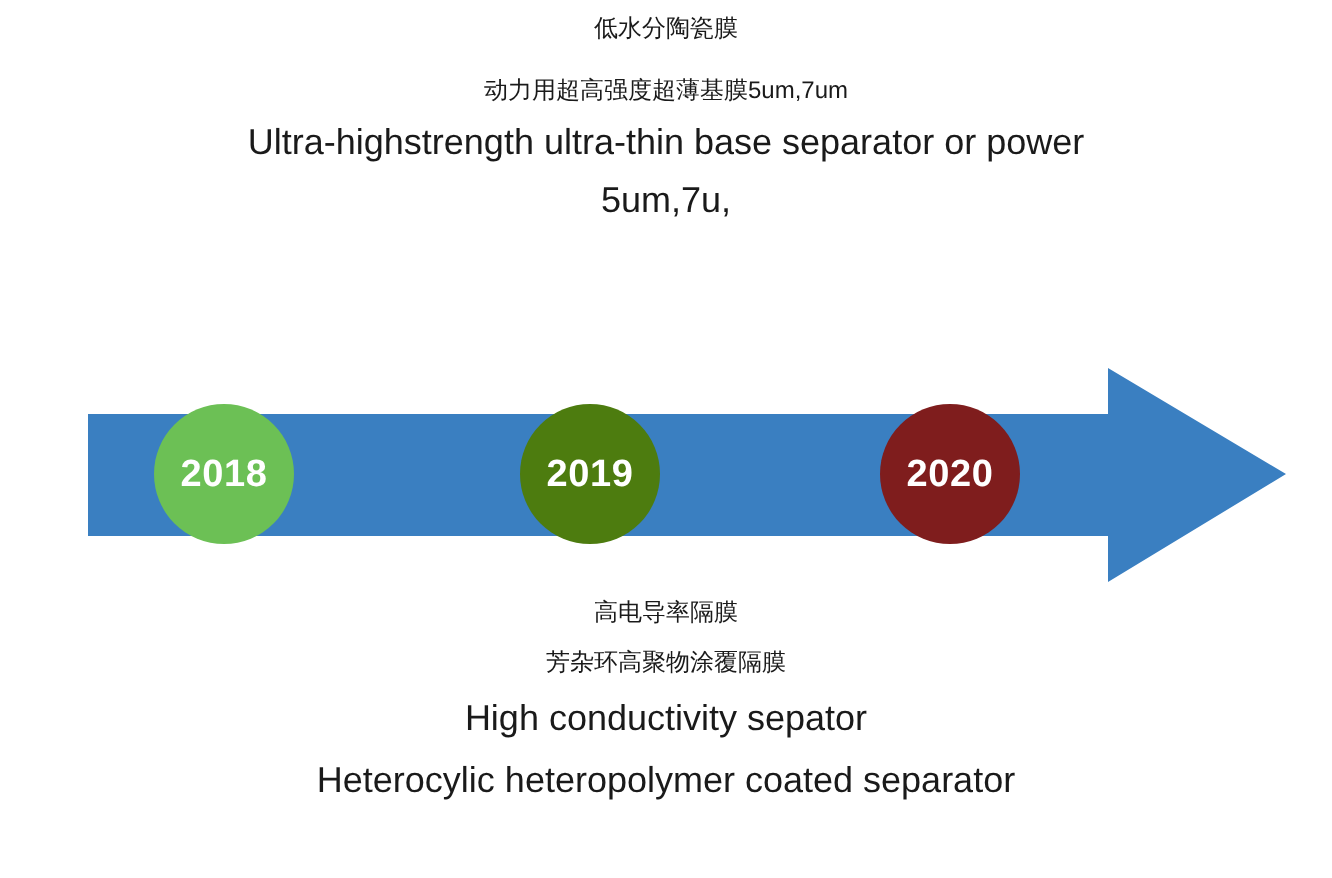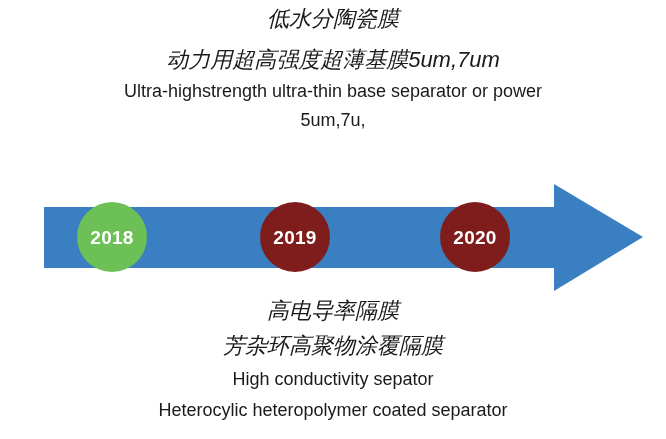--- a/index.html
+++ b/index.html
@@ -39,21 +39,21 @@
   #top-text {
     top: 8px;
   }
   #top-text .text-line { margin-bottom: 11px; }
 
   #bottom-text {
     top: 300px;
   }
   #bottom-text .text-line { margin-bottom: 13px; }
 
-  .cn { font-size: 22px; font-style: italic; }
+  .cn { font-size: 12px; }
   .en { font-size: 18px; }
 
   .gap-line { height: 8px; display: block; }
 
   
   #timeline {
     position: absolute;
     left: 0;
     top: 175px;
     width: 584px;
@@ -108,21 +108,21 @@
 
     <svg id="timeline-arrow" viewBox="0 0 666 125" xmlns="http://www.w3.org/2000/svg">
 
       <polygon points="44,32 554,32 554,9 643,62 554,116 554,93 44,93" fill="#3A7FC1"></polygon>
     </svg>
 
     <div class="year-node" id="node-2018" style="background:#6CC055;">
       <span class="year-label">2018</span>
     </div>
 
-    <div class="year-node" id="node-2019" style="background:#7f1d1d;">
+    <div class="year-node" id="node-2019" style="background:#4d7c0f;">
       <span class="year-label">2019</span>
     </div>
 
     <div class="year-node" id="node-2020" style="background:#7f1d1d;">
       <span class="year-label">2020</span>
     </div>
 
   </div>
 
   <div class="text-block" id="bottom-text">

